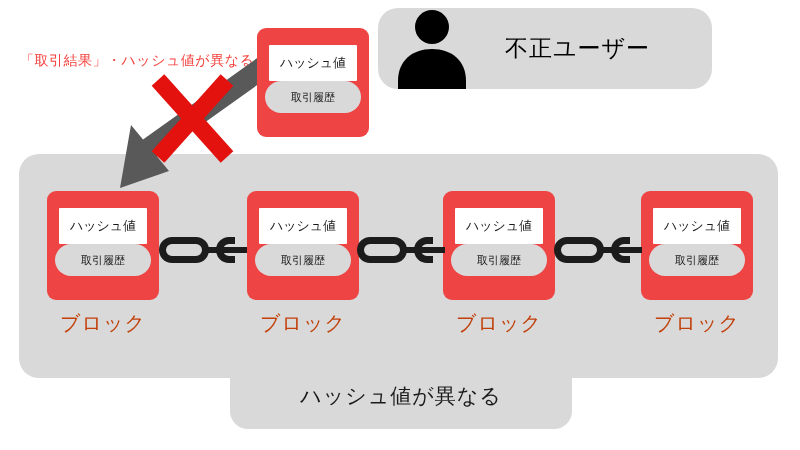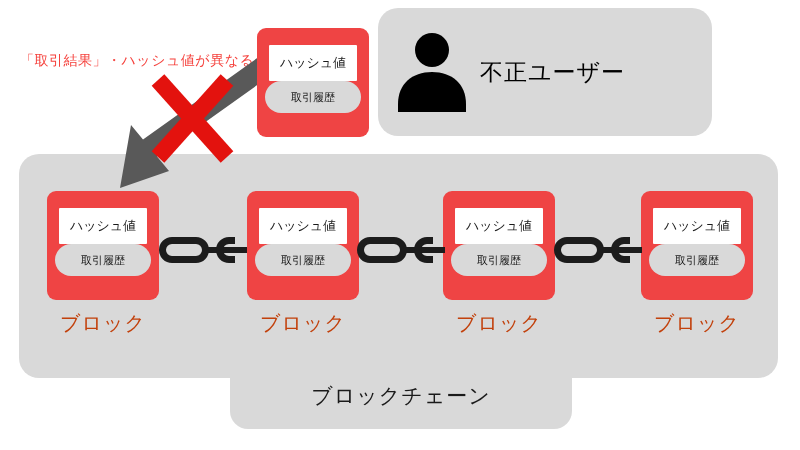--- a/index.html
+++ b/index.html
@@ -54,23 +54,23 @@
   }
 
   
   .chain { top: 237px; width: 88px; height: 26px; z-index: 1; }
 
   
   .tampered { left: 257px; top: 28px; z-index: 3; }
 
   
   .attacker-panel {
-    left: 378px; top: 8px; width: 334px; height: 128px;
+    left: 378px; top: 8px; width: 334px; height: 81px;
     background: #d9d9d9; border-radius: 20px; z-index: 0;
-    display: flex; align-items: center; padding-left: 14px; box-sizing: border-box;
+    display: flex; align-items: center; padding-left: 14px; box-sizing: border-box; gap: 25px;
   }
   .attacker-label { font-size: 23px; margin-left: 8px; color: #000000; letter-spacing: 1px; }
 
   
   .annotation {
     left: 20px; top: 52px;
     font-size: 14px; line-height: 1.2; color: #f5413c;
     letter-spacing: 0.5px; z-index: 2; white-space: nowrap;
   }
 
@@ -80,21 +80,21 @@
 </style>
 </head>
 <body>
 
 <div id="canvas">
 
   <div class="abs annotation">「取引結果」・ハッシュ値が異なる！</div>
 
   <div class="abs bc-container"></div>
   <div class="abs bc-tab">
-    <span class="bc-label">ブロックチェーン</span>
+    <span class="bc-label">ハッシュ値が異なる</span>
   </div>
 
   <div class="abs block" style="left:47px; top:191px;">
     <div class="hash-box">
       <span>ハッシュ値</span>
     </div>
     <div class="history-pill">
       <span>取引履歴</span>
     </div>
   </div>

